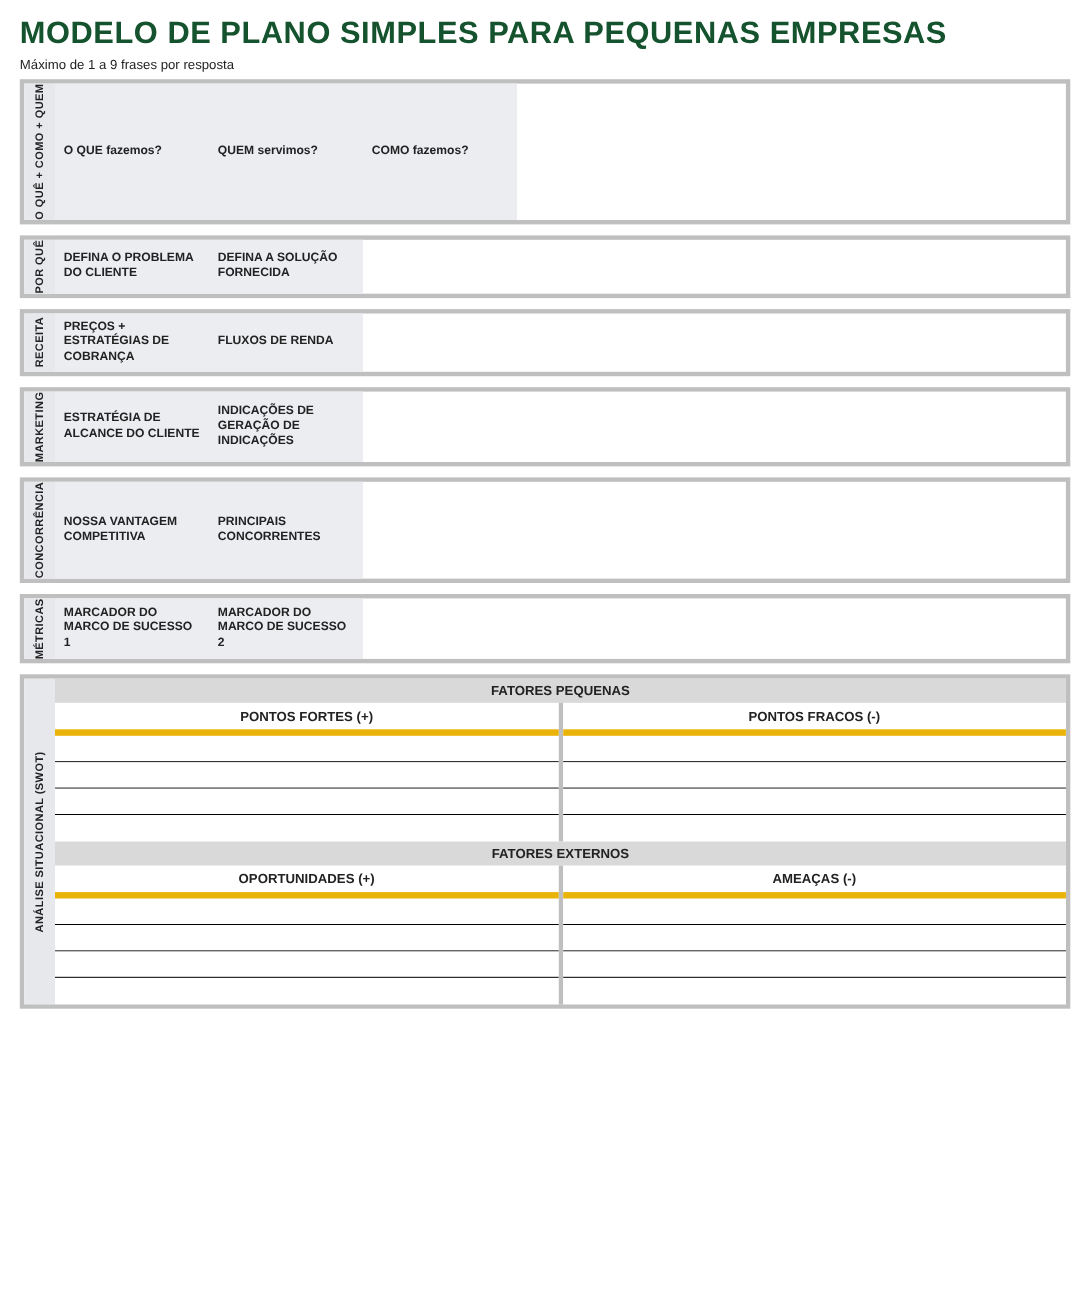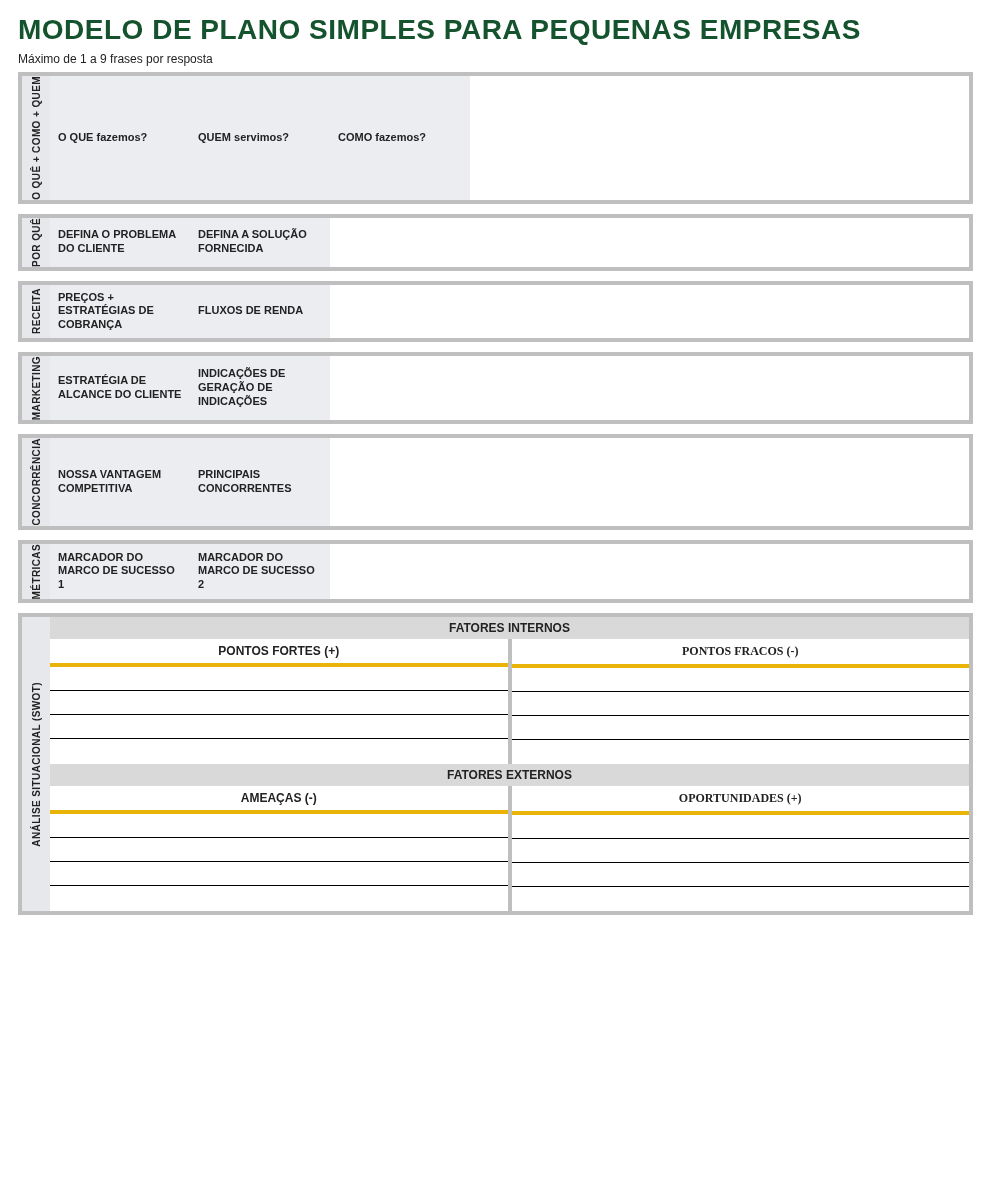--- a/index.html
+++ b/index.html
@@ -106,28 +106,28 @@
   }
   .swot-cols {
     display: flex;
     flex-direction: row;
   }
   .swot-col {
     flex: 1;
     display: flex;
     flex-direction: column;
   }
-  .swot-col + .swot-col { border-left: 4px solid #bfbfbf; font-family: Liberation Serif, serif; }
+  .swot-col + .swot-col { border-left: 4px solid #bfbfbf; }
   .swot-col-header {
     background: #fff;
     text-align: center;
     font-weight: 700;
     font-size: 12px;
     padding: 5px 0;
-    border-bottom: 4px solid #eab308;
+    border-bottom: 6px solid #eab308;
   }
   .swot-cell {
     height: 24px;
     border-bottom: 1px solid #000;
     background: #fff;
   }
   .swot-cell:last-child { border-bottom: none; }
 </style>
 </head>
 <body>
@@ -233,48 +233,48 @@
       <div class="rowvalue"></div>
     </div>
   </div>
 </div>
 
 <div class="swot">
   <div class="vlabel">
       <span>ANÁLISE SITUACIONAL (SWOT)</span>
     </div>
   <div class="swot-grid">
-    <div class="swot-band-title">FATORES INTERNOS</div>
+    <div class="swot-band-title">FATORES PEQUENAS</div>
     <div class="swot-cols">
       <div class="swot-col">
         <div class="swot-col-header">PONTOS FORTES (+)</div>
         <div class="swot-cell"></div>
         <div class="swot-cell"></div>
         <div class="swot-cell"></div>
         <div class="swot-cell"></div>
       </div>
       <div class="swot-col">
         <div class="swot-col-header">PONTOS FRACOS (-)</div>
         <div class="swot-cell"></div>
         <div class="swot-cell"></div>
         <div class="swot-cell"></div>
         <div class="swot-cell"></div>
       </div>
     </div>
     <div class="swot-band-title">FATORES EXTERNOS</div>
     <div class="swot-cols">
       <div class="swot-col">
+        <div class="swot-col-header">OPORTUNIDADES (+)</div>
+        <div class="swot-cell"></div>
+        <div class="swot-cell"></div>
+        <div class="swot-cell"></div>
+        <div class="swot-cell"></div>
+      </div>
+      <div class="swot-col">
         <div class="swot-col-header">AMEAÇAS (-)</div>
         <div class="swot-cell"></div>
         <div class="swot-cell"></div>
         <div class="swot-cell"></div>
         <div class="swot-cell"></div>
       </div>
-      <div class="swot-col">
-        <div class="swot-col-header">OPORTUNIDADES (+)</div>
-        <div class="swot-cell"></div>
-        <div class="swot-cell"></div>
-        <div class="swot-cell"></div>
-        <div class="swot-cell"></div>
-      </div>
     </div>
   </div>
 </div>
 
 </body></html>

